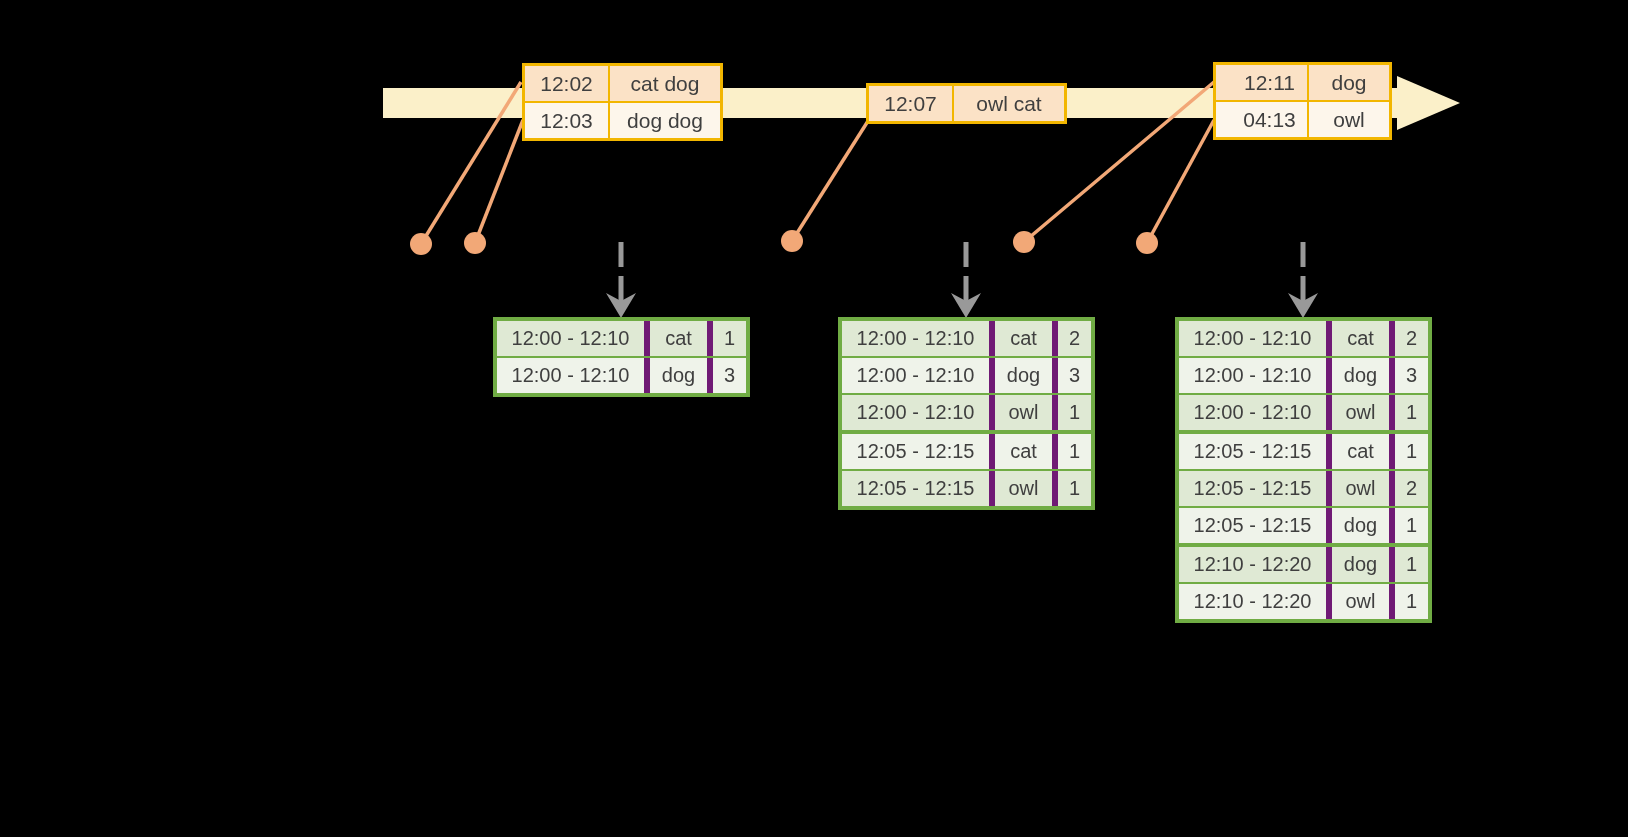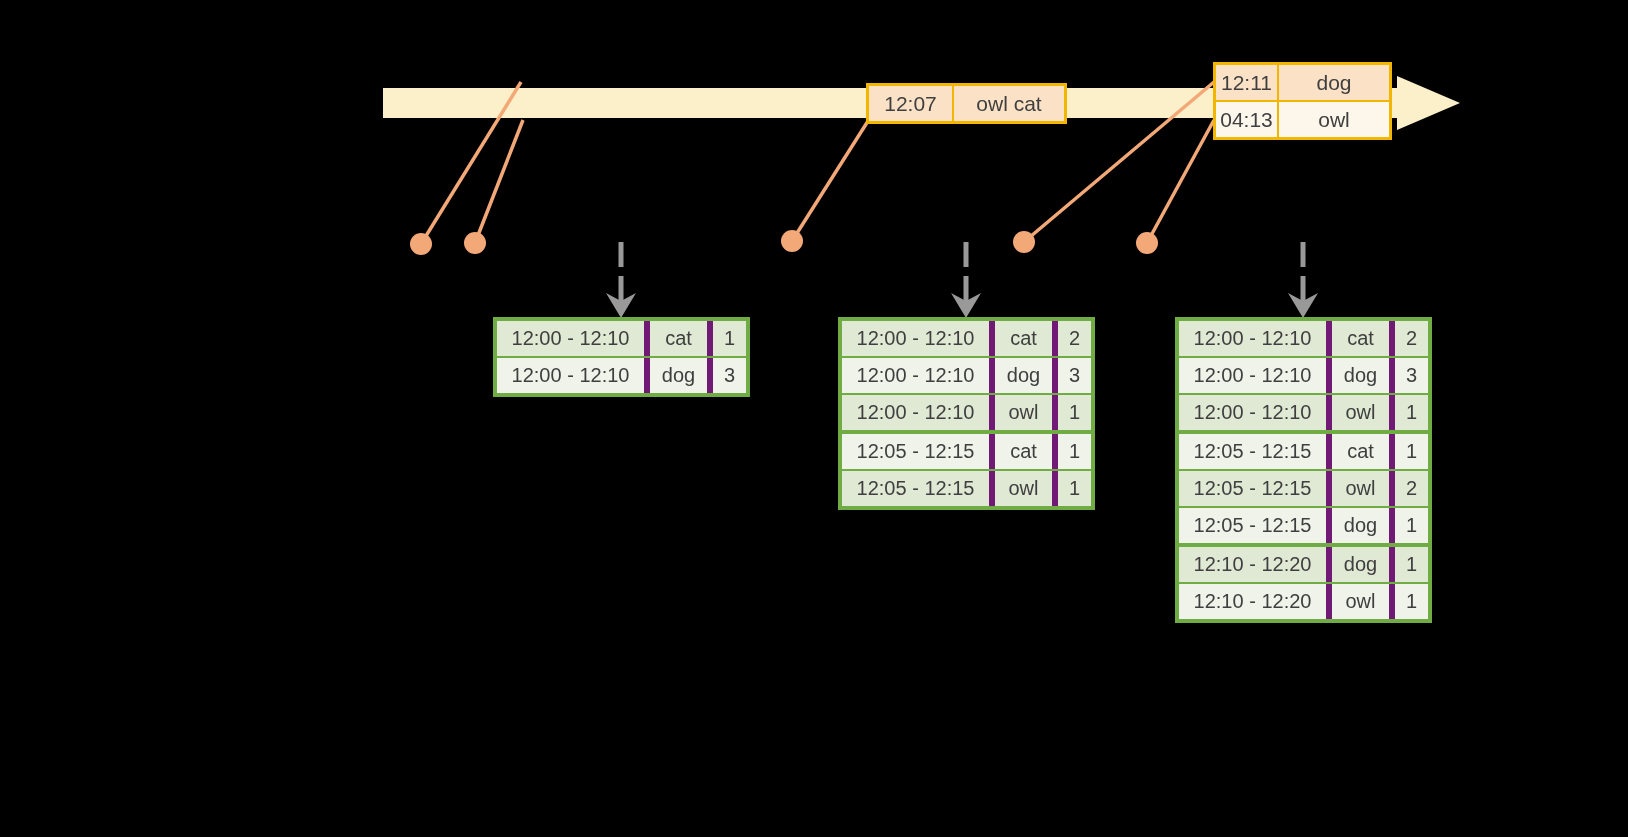--- a/index.html
+++ b/index.html
@@ -16,21 +16,21 @@
   .event-table .row + .row { border-top: 2px solid #F2B600; }
   .event-table .cell { display: flex; align-items: center; justify-content: center; font-size: 21px; }
   .event-table .cell + .cell { border-left: 2px solid #F2B600; }
   .event-table .time { width: 83px; flex: none; }
   .event-table .words { flex: 1; }
   .event-table .row:nth-child(odd)  { background: #FBE2C6; }
   .event-table .row:nth-child(even) { background: #FDF6EB; }
   #event-table-1 { left: 522px; top: 63px;  width: 201px; }
   #event-table-2 { left: 866px; top: 83px;  width: 201px; }
   #event-table-3 { left: 1213px; top: 62px; width: 179px; }
-  #event-table-3 .time { width: 61px; }
+  #event-table-3 .time { width: 75px; padding-left: 16px; }
 
   
   .result-table { position: absolute; box-sizing: border-box; border: 4px solid #70AC44; width: 257px; }
   .result-table .row { display: flex; height: 35px; }
   .result-table .row + .row { border-top: 2px solid #70AC44; }
   .result-table .row.group-sep { border-top: 4px solid #70AC44; }
   .result-table .cell { display: flex; align-items: center; justify-content: center; font-size: 20px; }
   .result-table .cell + .cell { border-left: 6px solid #701a75; }
   .result-table .window { width: 147px; flex: none; }
   .result-table .word   { width: 57px;  flex: none; }
@@ -70,20 +70,30 @@
     <g>
       <line x1="621" y1="242" x2="621" y2="301" stroke="#999999" stroke-width="5" stroke-dasharray="25 9"></line>
       <polygon points="606,293 621,318 636,293 621,301" fill="#999999"></polygon>
       <line x1="966" y1="242" x2="966" y2="301" stroke="#999999" stroke-width="5" stroke-dasharray="25 9"></line>
       <polygon points="951,293 966,318 981,293 966,301" fill="#999999"></polygon>
       <line x1="1303" y1="242" x2="1303" y2="301" stroke="#999999" stroke-width="5" stroke-dasharray="25 9"></line>
       <polygon points="1288,293 1303,318 1318,293 1303,301" fill="#999999"></polygon>
     </g>
   </svg>
 
+  <div class="event-table" id="event-table-1">
+    <div class="row">
+      <div class="cell time">12:02</div>
+      <div class="cell words">cat dog</div>
+    </div>
+    <div class="row">
+      <div class="cell time">12:03</div>
+      <div class="cell words">dog dog</div>
+    </div>
+  </div>
 
   <div class="event-table" id="event-table-2">
     <div class="row">
       <div class="cell time">12:07</div>
       <div class="cell words">owl cat</div>
     </div>
   </div>
 
   <div class="event-table" id="event-table-3">
     <div class="row">

